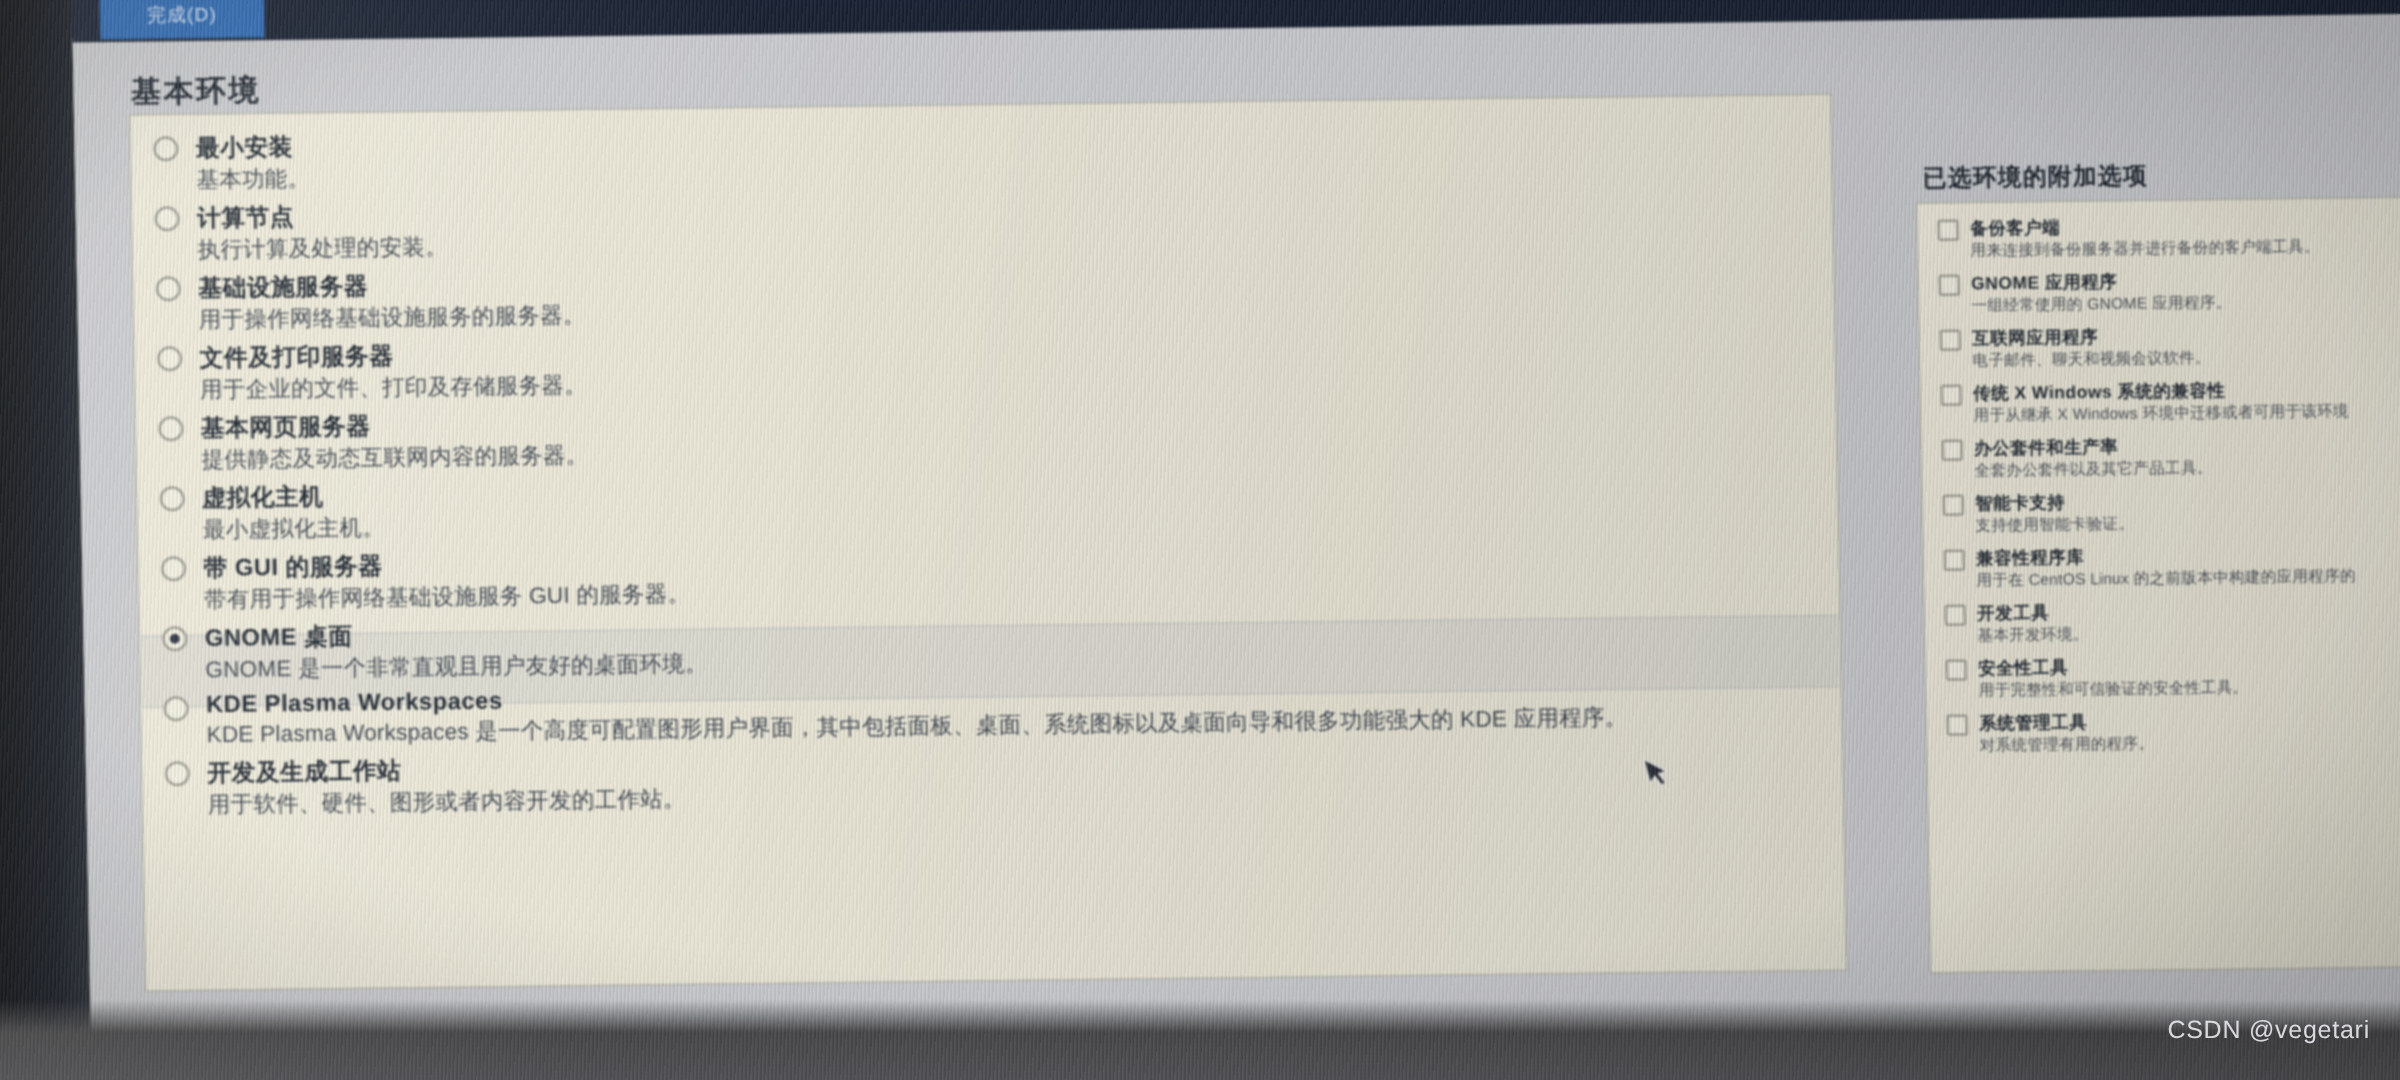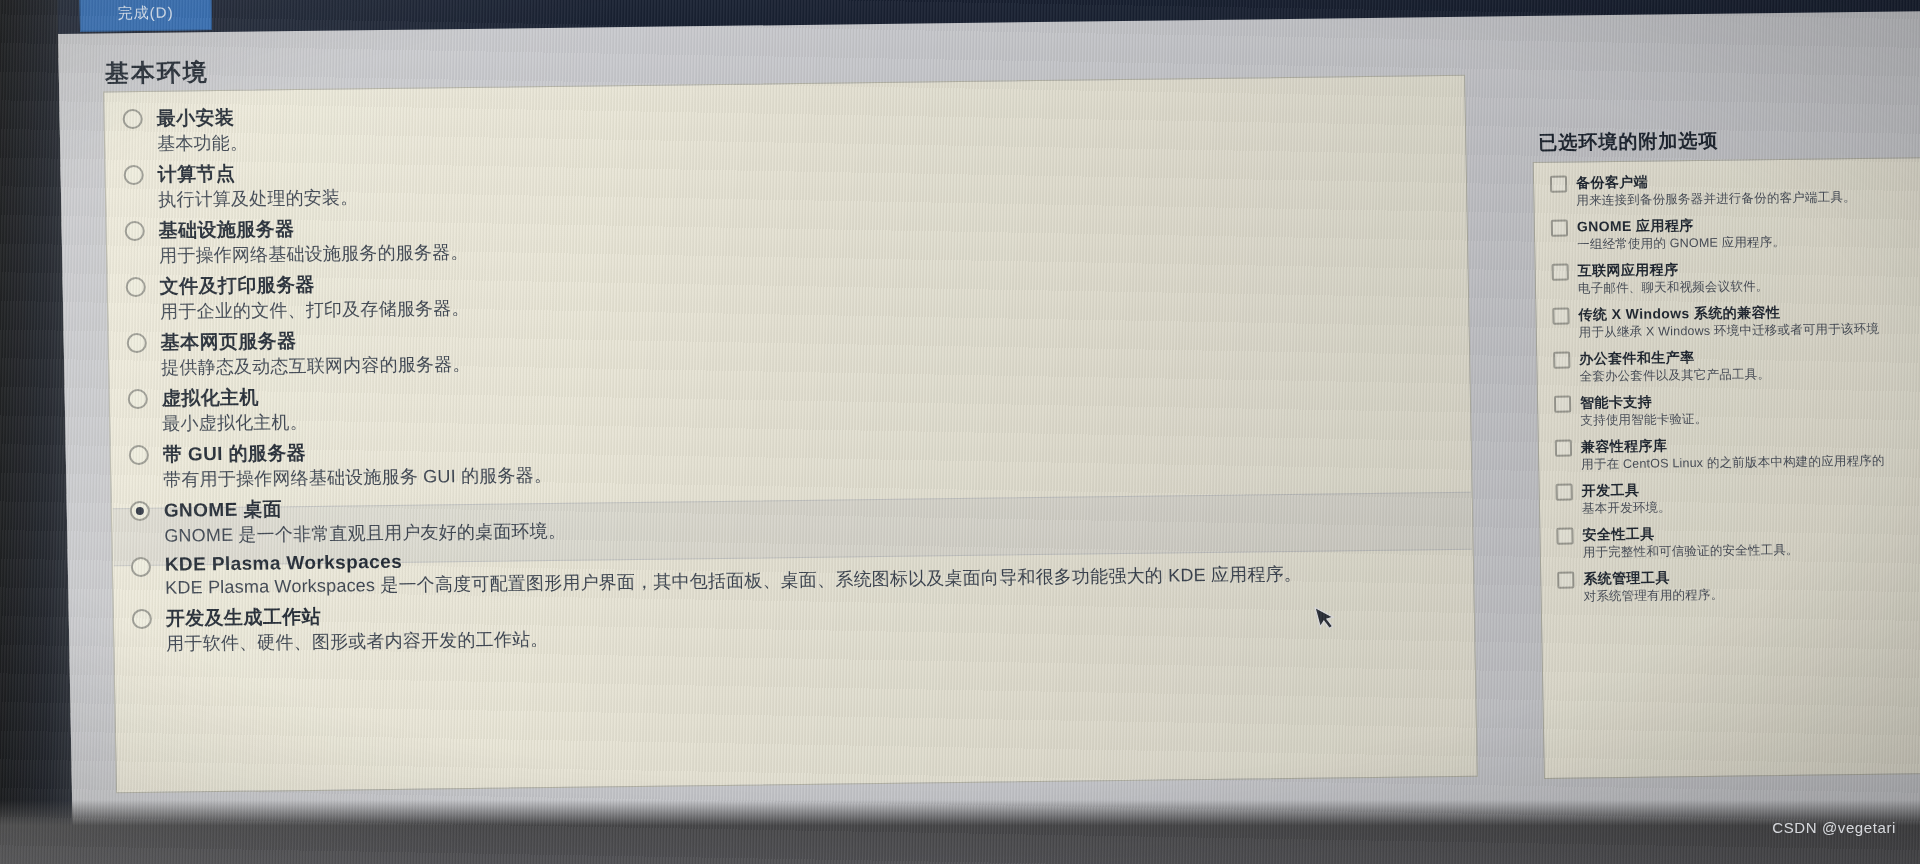--- a/index.html
+++ b/index.html
@@ -176,21 +176,21 @@
     left: 1245px; top: 592px;
     width: 0; height: 0;
     transform: rotate(-14deg);
   }
   #cursor svg { display: block; }
 
   
   #watermark {
     position: absolute;
     right: 24px; bottom: 28px;
-    font-size: 15px;
+    font-size: 20px;
     color: rgba(236,238,242,0.88);
     letter-spacing: 0.6px;
     z-index: 40;
   }
 
   
   #scanlines {
     position: absolute; inset: 0;
     pointer-events: none;
     background-image: repeating-linear-gradient(

